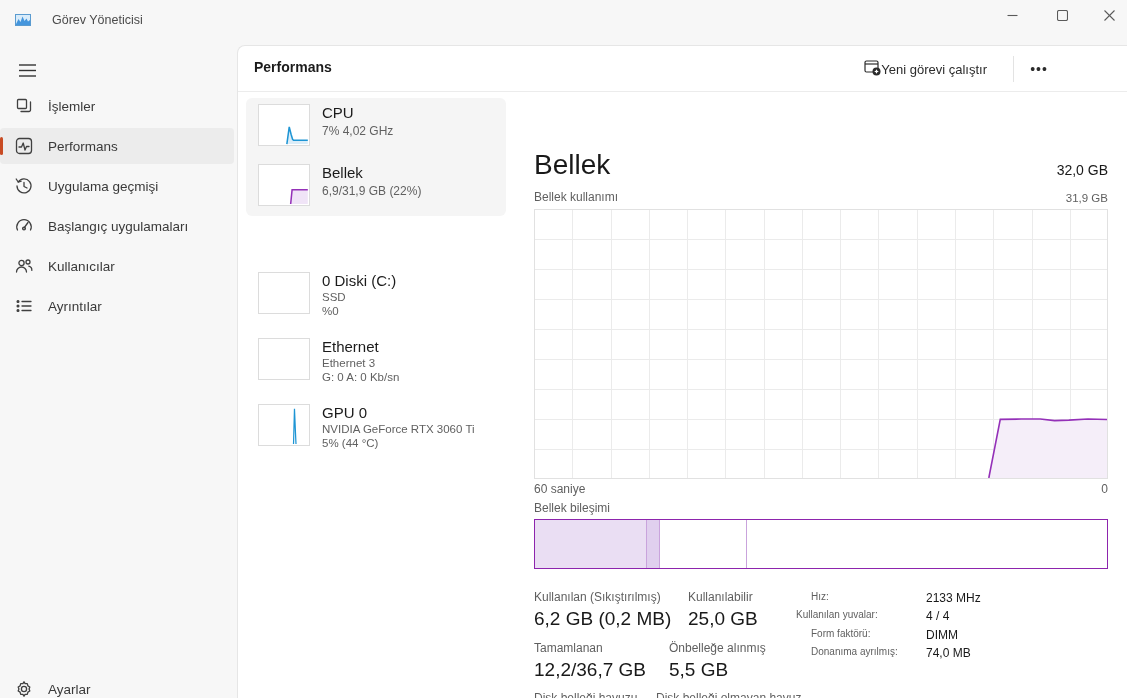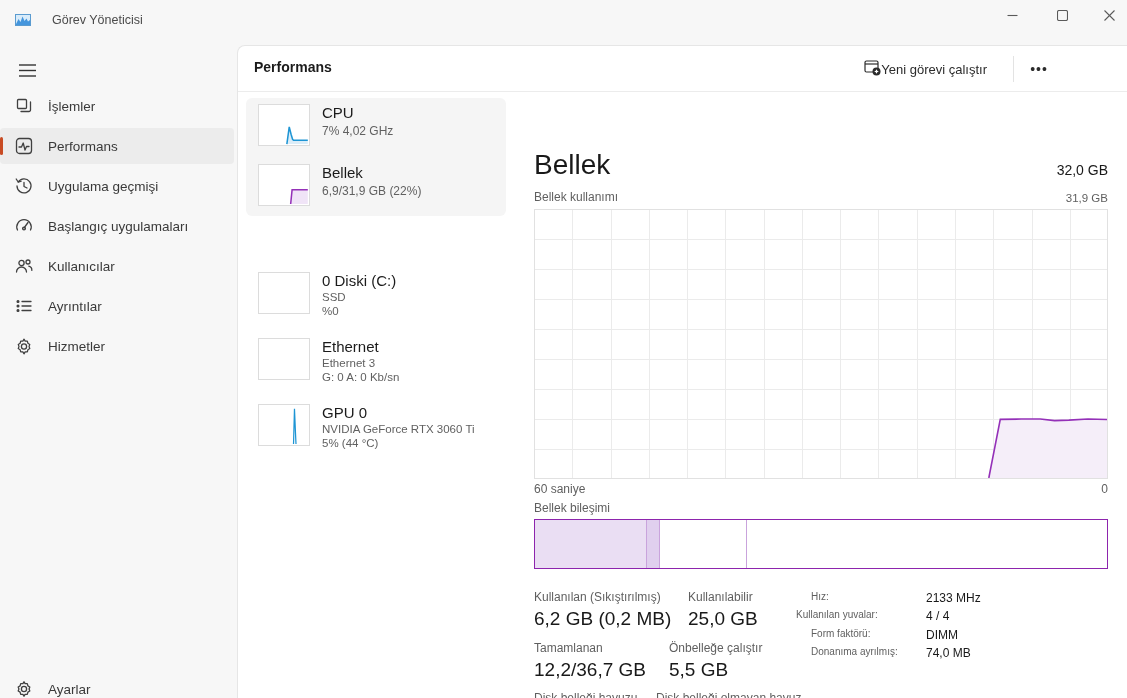--- a/index.html
+++ b/index.html
@@ -167,29 +167,20 @@
             <circle cx="3" cy="9" r="0.9" fill="#404040"></circle>
             <circle cx="3" cy="13.5" r="0.9" fill="#404040"></circle>
             <line x1="7" y1="4.5" x2="16" y2="4.5"></line>
             <line x1="7" y1="9" x2="16" y2="9"></line>
             <line x1="7" y1="13.5" x2="16" y2="13.5"></line>
           </svg>
       </span>
       <span class="nlabel">Ayrıntılar</span>
     </div>
 
-    <div class="nav-item" style="top:283px">
-      <span class="nicon">
-        <svg width="18" height="18" viewBox="0 0 18 18">
-            <path d="M9 2 l1.2 2 h2.3 l0.6 2.3 2 1.2 -0.8 2.2 0.8 2.2 -2 1.2 -0.6 2.3 h-2.3 l-1.2 2 -1.2-2 h-2.3 l-0.6-2.3 -2-1.2 0.8-2.2 -0.8-2.2 2-1.2 0.6-2.3 h2.3 Z" transform="scale(0.95) translate(0.5,0.3)"></path>
-            <circle cx="9" cy="9.5" r="2.6"></circle>
-          </svg>
-      </span>
-      <span class="nlabel">Hizmetler</span>
-    </div>
 
     <div class="nav-item" style="top:626px">
       <span class="nicon">
         <svg width="18" height="18" viewBox="0 0 18 18">
             <path d="M9 1.8 l1.1 1.9 h2.2 l0.6 2.2 1.9 1.1 -0.7 2 0.7 2 -1.9 1.1 -0.6 2.2 h-2.2 l-1.1 1.9 -1.1-1.9 h-2.2 l-0.6-2.2 -1.9-1.1 0.7-2 -0.7-2 1.9-1.1 0.6-2.2 h2.2 Z"></path>
             <circle cx="9" cy="9" r="2.6"></circle>
           </svg>
       </span>
       <span class="nlabel">Ayarlar</span>
     </div>
@@ -289,21 +280,21 @@
           <div class="comp-seg" style="width: 63%; background: rgb(255, 255, 255);"></div>
         </div>
 
       <span class="stat-label" style="left:0;top:498px">Kullanılan (Sıkıştırılmış)</span>
       <span class="stat-value" style="left:0;top:516px">6,2 GB (0,2 MB)</span>
       <span class="stat-label" style="left:154px;top:498px">Kullanılabilir</span>
       <span class="stat-value" style="left:154px;top:516px">25,0 GB</span>
 
       <span class="stat-label" style="left:0;top:549px">Tamamlanan</span>
       <span class="stat-value" style="left:0;top:567px">12,2/36,7 GB</span>
-      <span class="stat-label" style="left:135px;top:549px">Önbelleğe çalıştır</span>
+      <span class="stat-label" style="left:135px;top:549px">Önbelleğe alınmış</span>
       <span class="stat-value" style="left:135px;top:567px">5,5 GB</span>
 
       <span class="stat-label" style="left:0;top:599px">Disk belleği havuzu</span>
 
       <span class="stat-label" style="left:122px;top:599px">Disk belleği olmayan havuz</span>
 
       <span class="spec-label" style="left:277px;top:499px">Hız:</span>
       <span class="spec-value" style="left:392px;top:499px">2133 MHz</span>
       <span class="spec-label" style="left:262px;top:517px">Kullanılan yuvalar:</span>
       <span class="spec-value" style="left:392px;top:517px">4 / 4</span>

